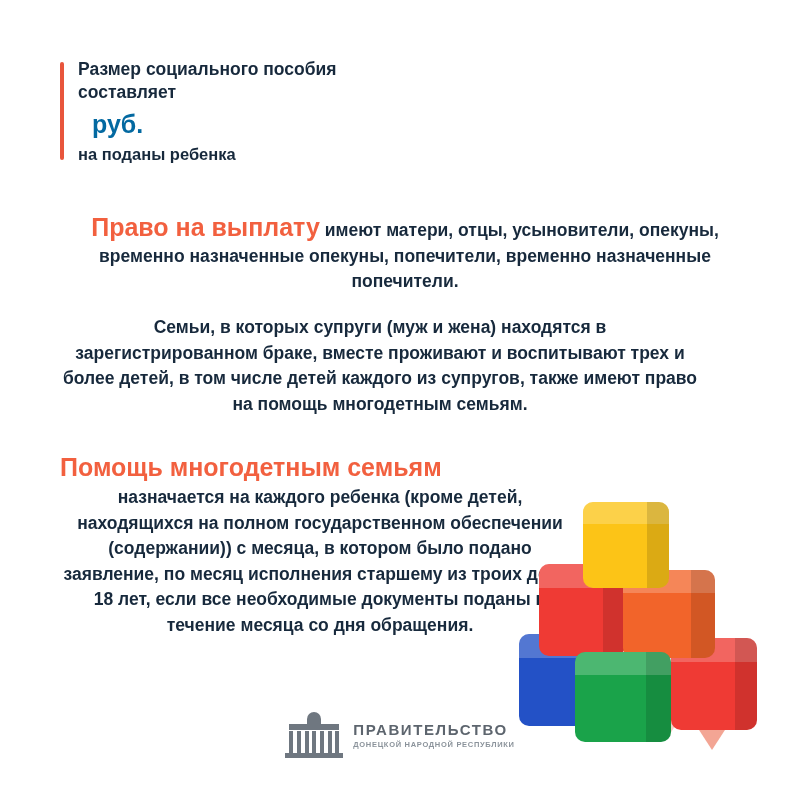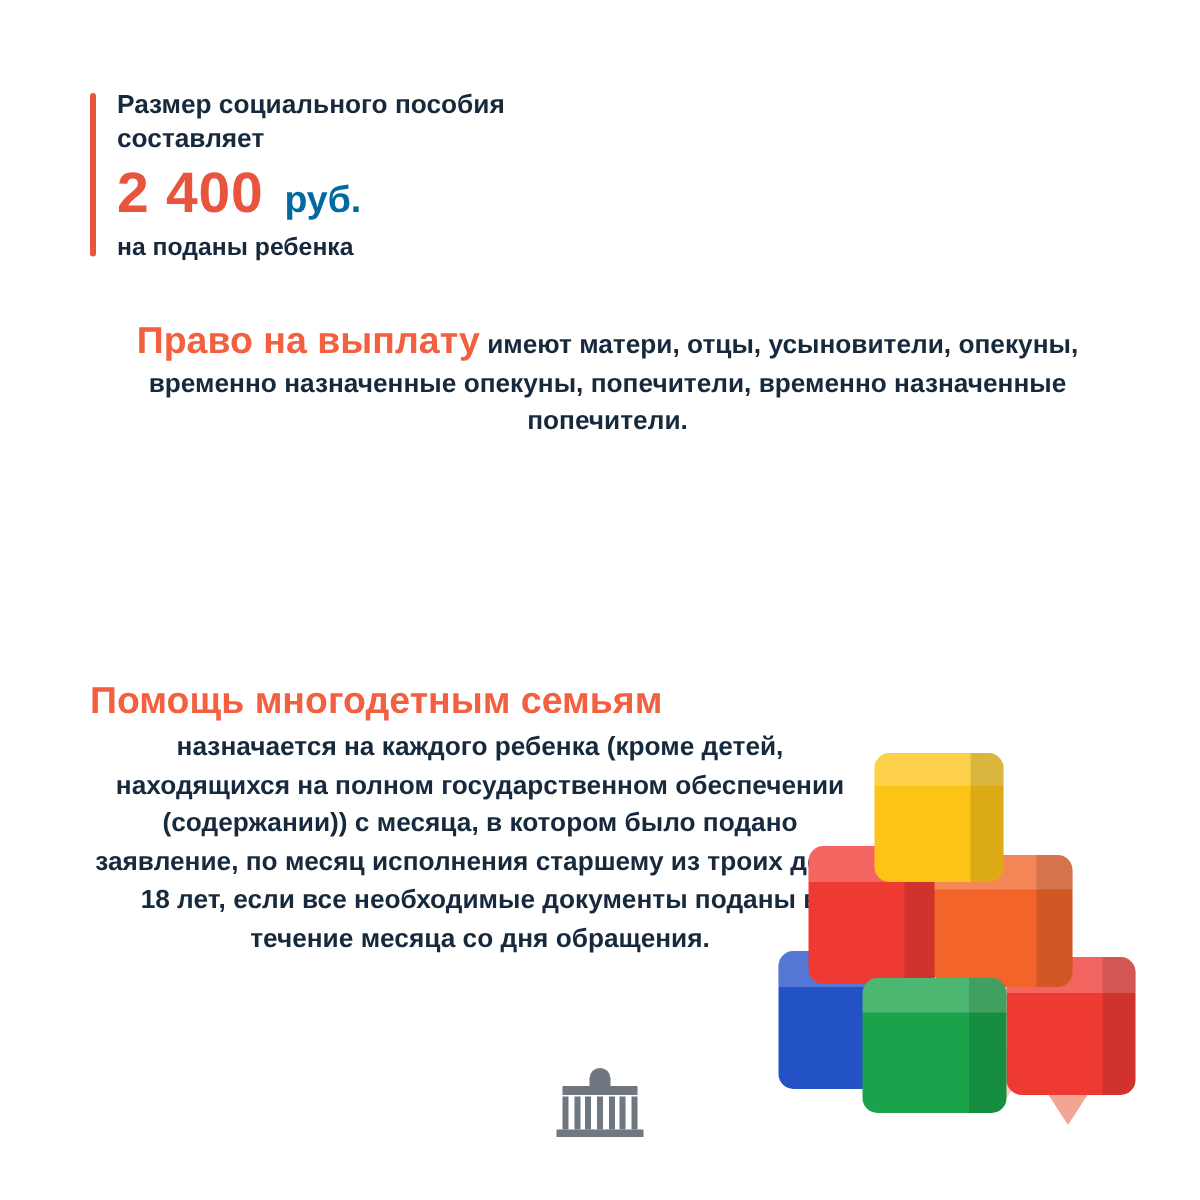--- a/index.html
+++ b/index.html
@@ -240,32 +240,34 @@
 </head>
 <body>
 
 <div class="page">
 
   <div class="top-block">
     <div class="rule"></div>
     <div class="top-line1">Размер социального пособия
 составляет</div>
     <div class="amount-row">
-      <span class="amount-value">2 400</span>
       <span class="amount-unit">руб.</span>
     </div>
     <div class="top-line2">на поданы ребенка</div>
   </div>
 
   <div class="section-right s1">
     <p class="body-text" style="margin:0;">
       <span class="headline-inline">Право на выплату</span><span class="para-lead"> имеют матери, отцы, усыновители, опекуны, временно назначенные опекуны, попечители, временно назначенные попечители.</span>
     </p>
   </div>
 
+  <div class="section-right s2">
+    <p class="body-text" style="margin:0;">Семьи, в которых супруги (муж и жена) находятся в зарегистрированном браке, вместе проживают и воспитывают трех и более детей, в том числе детей каждого из супругов, также имеют право на помощь многодетным семьям.</p>
+  </div>
 
   <div class="section-right s3">
     <div class="headline-block">Помощь многодетным семьям</div>
     <p class="body-text" style="margin:0;">назначается на каждого ребенка (кроме детей, находящихся на полном государственном обеспечении (содержании)) с месяца, в котором было подано заявление, по месяц исполнения старшему из троих детей 18 лет, если все необходимые документы поданы в течение месяца со дня обращения.</p>
   </div>
 
   <div class="arrow-dec arrow-1"></div>
   <div class="arrow-dec arrow-2"></div>
 
   <div class="cubes">
@@ -304,16 +306,20 @@
             <i></i>
             <i></i>
             <i></i>
             <i></i>
             <i></i>
             <i></i>
             <i></i>
           </span>
         <span class="base"></span>
       </div>
+      <div class="logo-text">
+        <div class="logo-title">ПРАВИТЕЛЬСТВО</div>
+        <div class="logo-sub">ДОНЕЦКОЙ НАРОДНОЙ РЕСПУБЛИКИ</div>
+      </div>
     </div>
   </div>
 
 </div>
 
 </body></html>

